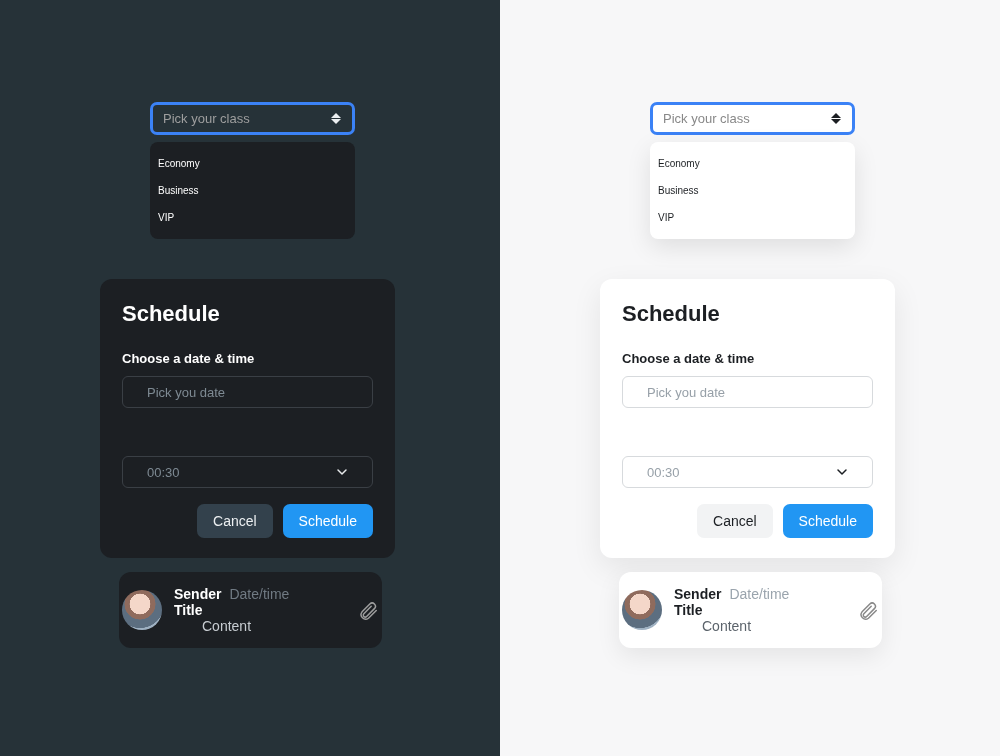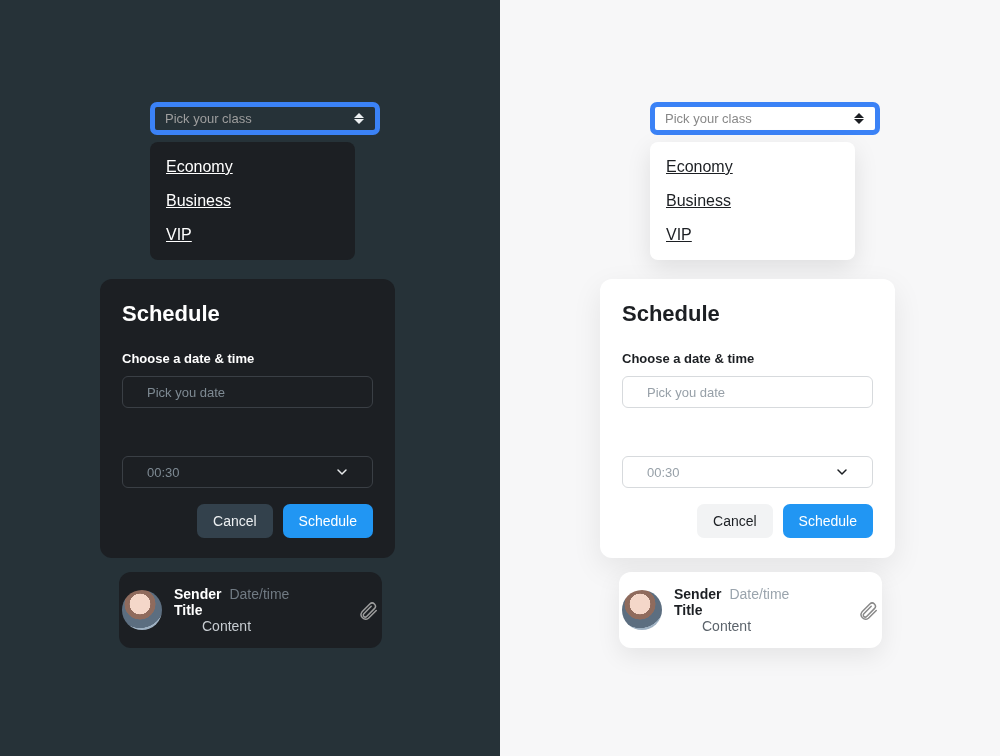--- a/index.html
+++ b/index.html
@@ -9,23 +9,23 @@
     display: flex;
     font-family: -apple-system, BlinkMacSystemFont, "Segoe UI", Helvetica, Arial, sans-serif;
   }
   .panel { width: 500px; height: 756px; position: relative; }
   .dark { background: #263238; }
   .light { background: #f7f7f8; }
 
   
   .picker {
     position: absolute;
-    width: 230px;
+    width: 205px;
     height: 33px;
-    border: 5px solid #3b82f6;
+    border: 3px solid #3b82f6;
     border-radius: 7px;
     display: flex;
     align-items: center;
     padding: 0 10px;
     font-size: 13px;
     cursor: pointer;
   }
   .dark .picker { left: 150px; top: 102px; background: transparent; color: #9e9e9e; }
   .light .picker { left: 150px; top: 102px; background: #ffffff; color: #888; }
   .picker .stepper {
@@ -50,21 +50,21 @@
 
   
   .options {
     position: absolute;
     width: 205px;
     border-radius: 8px;
     padding: 8px 0;
   }
   .dark .options { left: 150px; top: 142px; background: #1c1f23; color: #fff; }
   .light .options { left: 150px; top: 142px; background: #ffffff; color: #1c1f23; box-shadow: 0 8px 24px rgba(0,0,0,0.10); }
-  .options .opt { padding: 8px 16px; font-size: 16px; cursor: pointer; text-decoration: underline; }
+  .options .opt { padding: 8px 8px; font-size: 10px; cursor: pointer; }
 
   
   .card {
     position: absolute;
     left: 100px; width: 295px;
     border-radius: 12px;
     padding: 22px 22px 20px 22px;
   }
   .dark .card { top: 279px; background: #1c1f23; color: #fff; }
   .light .card { top: 279px; background: #ffffff; color: #1c1f23; box-shadow: 0 10px 30px rgba(0,0,0,0.08); }

